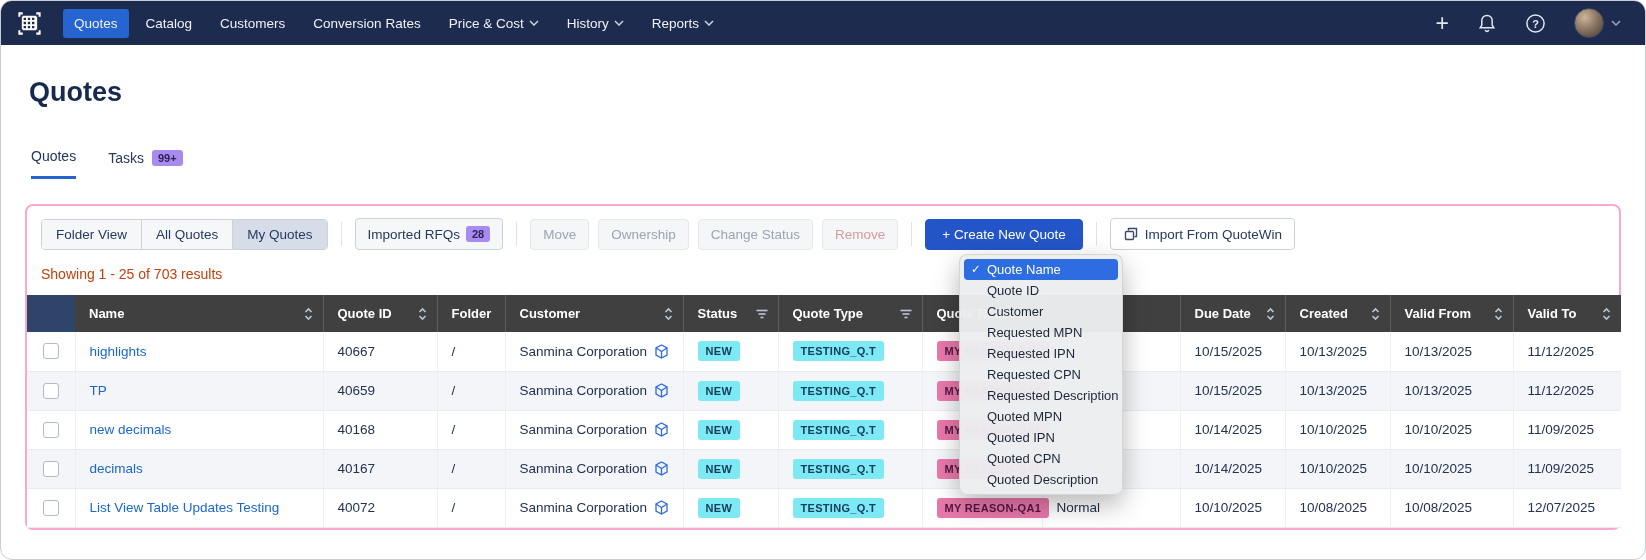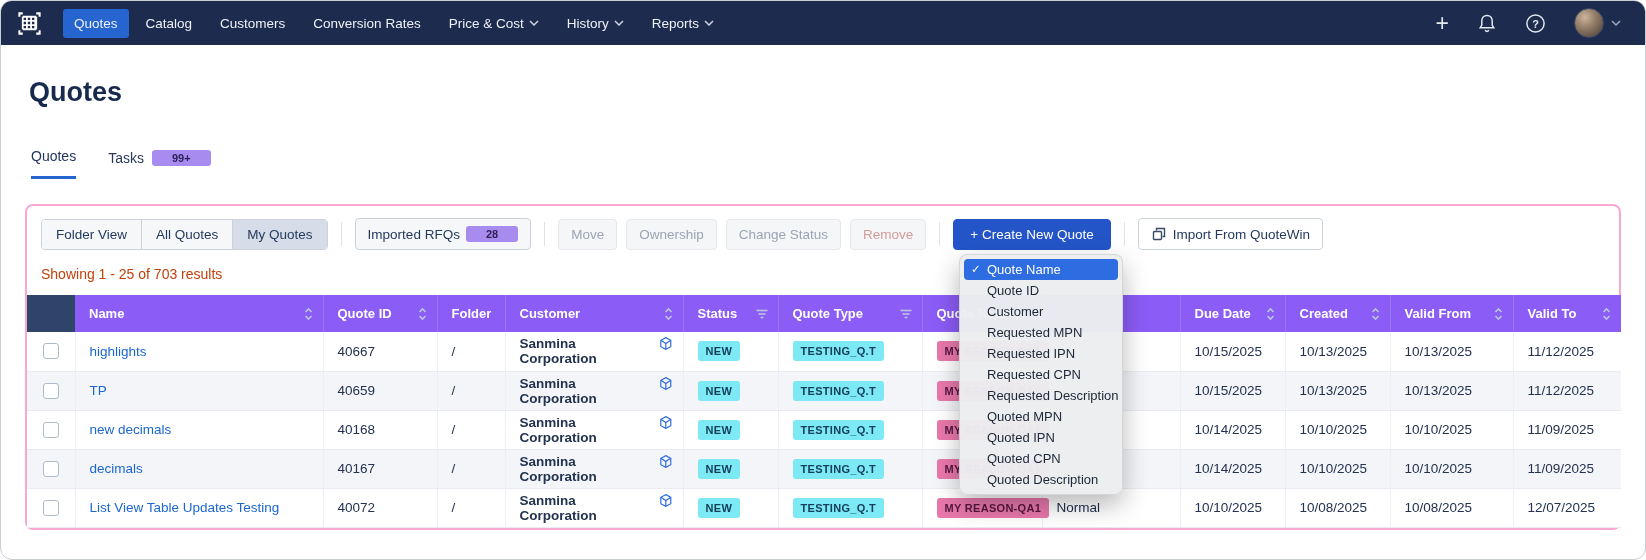--- a/index.html
+++ b/index.html
@@ -22,21 +22,21 @@
             background: radial-gradient(circle at 35% 30%, #cdb49b 0%, #8d7763 45%, #5d4f43 80%);
             border:1px solid #3c4a68; }
 
   
   .page-title { margin:32px 0 0 28px; font-size:27px; font-weight:700; color:#17294d; }
   .tabs { display:flex; gap:32px; margin:40px 0 0 30px; }
   .tab { font-size:14px; color:#2a3a5c; font-weight:500; padding-bottom:12px; cursor:pointer;
          display:flex; align-items:center; gap:8px; }
   .tab.active { border-bottom:3px solid #2563cf; color:#21355c; }
   .badge-purple { background:#a78bef; color:#2d2258; font-size:11px; font-weight:700;
-                  padding:2px 20px; border-radius:3px; }
+                  padding:2px 6px; border-radius:3px; }
 
   
   .card { margin:25px 24px 0; border:2px solid #f9a8d4; border-radius:8px; background:#fff; }
 
   
   .toolbar { display:flex; align-items:center; padding:12px 14px 9px; gap:9px; }
   .seg { display:flex; border:1px solid #ccd2da; border-radius:4px; overflow:hidden; }
   .seg-btn { padding:7px 14px; font-size:13.5px; color:#243a5e; background:#f6f7f9;
              border-right:1px solid #ccd2da; cursor:pointer; white-space:nowrap; }
   .seg-btn:last-child { border-right:none; }
@@ -66,38 +66,38 @@
   .stepper-arrows { display:flex; flex-direction:column; gap:2px; margin-left:2px; cursor:pointer; }
   .of-label { margin-left:12px; font-size:13.5px; color:#22324f; }
   .pager { margin-left:86px; display:flex; gap:2px; }
   .pager-btn { width:30px; height:26px; background:#e9ebef; border:none; border-radius:4px;
                font-size:13px; cursor:pointer; }
   .pager-prev { color:#97a0ad; }
   .pager-next { color:#2a3a58; }
 
   
   table { width:100%; border-collapse:collapse; table-layout:fixed; }
-  thead th { background:#8b5cf6; height:37px; color:#fff; font-size:13px; font-weight:700;
+  thead th { background:#404040; height:37px; color:#fff; font-size:13px; font-weight:700;
              text-align:left; padding:0 10px 0 14px; border-right:1px solid rgba(255,255,255,0.16); }
   thead th.first { background:#2e4468; border-right:none; }
   thead th:last-child { border-right:none; }
   .th-flex { display:flex; align-items:center; justify-content:space-between; }
   tbody td { height:39px; font-size:13.5px; color:#22324f; padding:0 10px 0 14px;
              border-bottom:1px solid #e9ebf0; border-right:1px solid #edeff3; background:#fff; }
   tbody td:last-child { border-right:none; }
   tr.alt td { background:#f4f5f8; }
   td.cb-cell { text-align:center; padding:0; }
   .cb { display:inline-block; width:16px; height:16px; border:1.5px solid #aebbca;
         border-radius:3px; background:#fff; vertical-align:middle; cursor:pointer; }
   a.quote-link { color:#1b66d1; text-decoration:none; cursor:pointer; }
   .badge { display:inline-block; padding:4px 8px; border-radius:3px; font-size:11px;
            font-weight:700; letter-spacing:.3px; white-space:nowrap; }
   .badge-cyan { background:#7de9f5; color:#14405a; }
   .badge-pink { background:#e878ab; color:#54163f; }
-  .customer-cell { display:flex; gap:15px;font-weight:bold; }
+  .customer-cell { display:flex; align-items:center; gap:7px; }
 
   
   .dropdown { position:absolute; left:958px; top:253px; width:164px;
               background:rgba(236,237,240,0.97); border:1px solid rgba(0,0,0,0.10);
               border-radius:8px; box-shadow:0 10px 26px rgba(0,0,0,0.28); padding:4px; z-index:60; }
   .dd-item { position:relative; height:21px; line-height:21px; font-size:13px; color:#1d2738;
              padding-left:23px; border-radius:4px; white-space:nowrap; cursor:pointer; }
   .dd-item.selected { background:#2d6ce1; color:#fff; }
   .dd-check { position:absolute; left:7px; top:0; font-size:11.5px; }
 </style>

